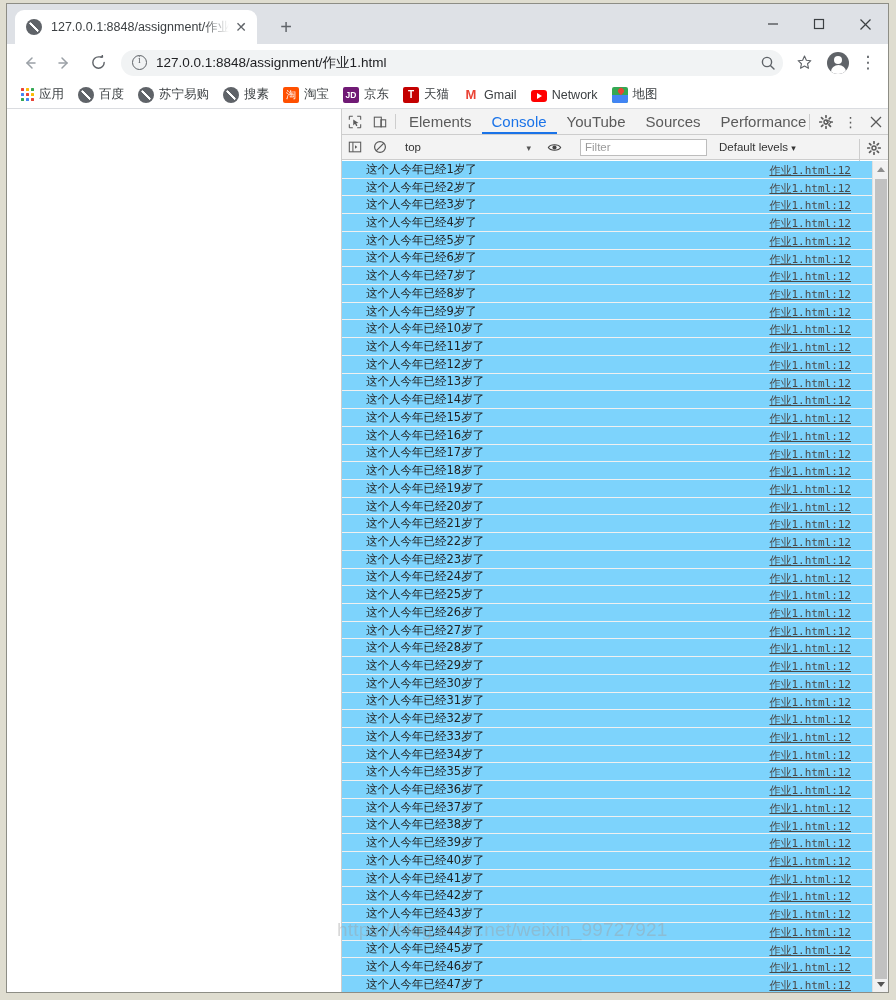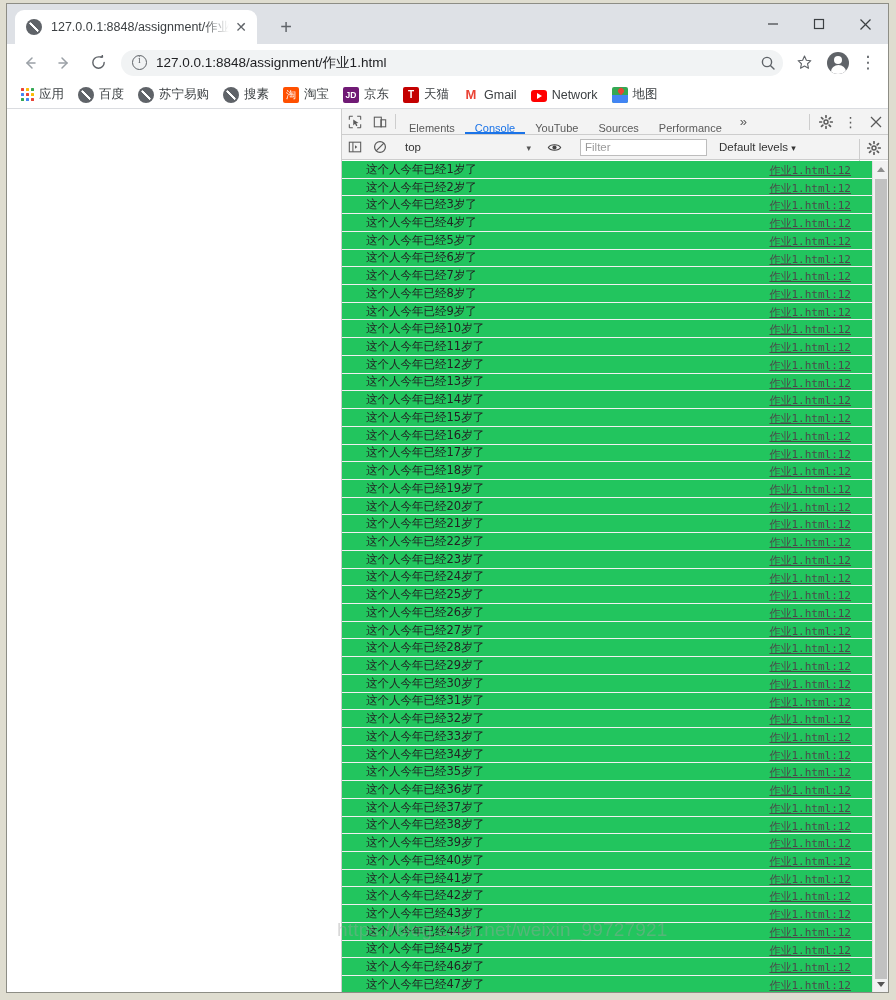--- a/index.html
+++ b/index.html
@@ -245,22 +245,22 @@
     position: relative;
   }
   .dt-iconbtn {
     width: 25px;
     display: flex; align-items: center; justify-content: center;
     color: #5a5a5a; cursor: pointer;
   }
   .dt-sep { width: 1px; margin: 5px 3px; background: #cdcdcd; flex:0 0 auto; }
   .dt-tab {
     padding: 0 10px;
-    display: flex; align-items: flex-end;
-    font-size: 11px;
+    display: flex; align-items: center;
+    font-size: 15px;
     color: #5a5a5a;
     white-space: nowrap;
     cursor: pointer;
   }
   .dt-tab.active { color: #1a73e8; box-shadow: inset 0 -2px 0 #1a73e8; }
   #dt-more { padding: 0 8px; display:flex; align-items:center; color:#5a5a5a; font-size:13px; cursor:pointer; }
   #dt-tabbar-right { position:absolute; right:0; top:0; height:26px; display:flex; align-items:stretch; }
 
   #dt-filterbar {
     height: 25px;
@@ -290,21 +290,21 @@
     margin-left: 12px;
     font-size: 11.5px; color: #333;
     cursor: pointer; white-space: nowrap;
   }
 
   
   #console-list {
     position: absolute;
     left: 0; top: 52px; right: 0; bottom: 0;
     overflow: hidden;
-    background: #22c55e;
+    background: #7dd3fc;
   }
   .msg {
     position: relative;
     height: 17.72px;
     border-bottom: 1px solid #f0f0f0;
     font-size: 12px;
     color: #303030;
     display: flex; align-items: center;
   }
   .msg-text {

